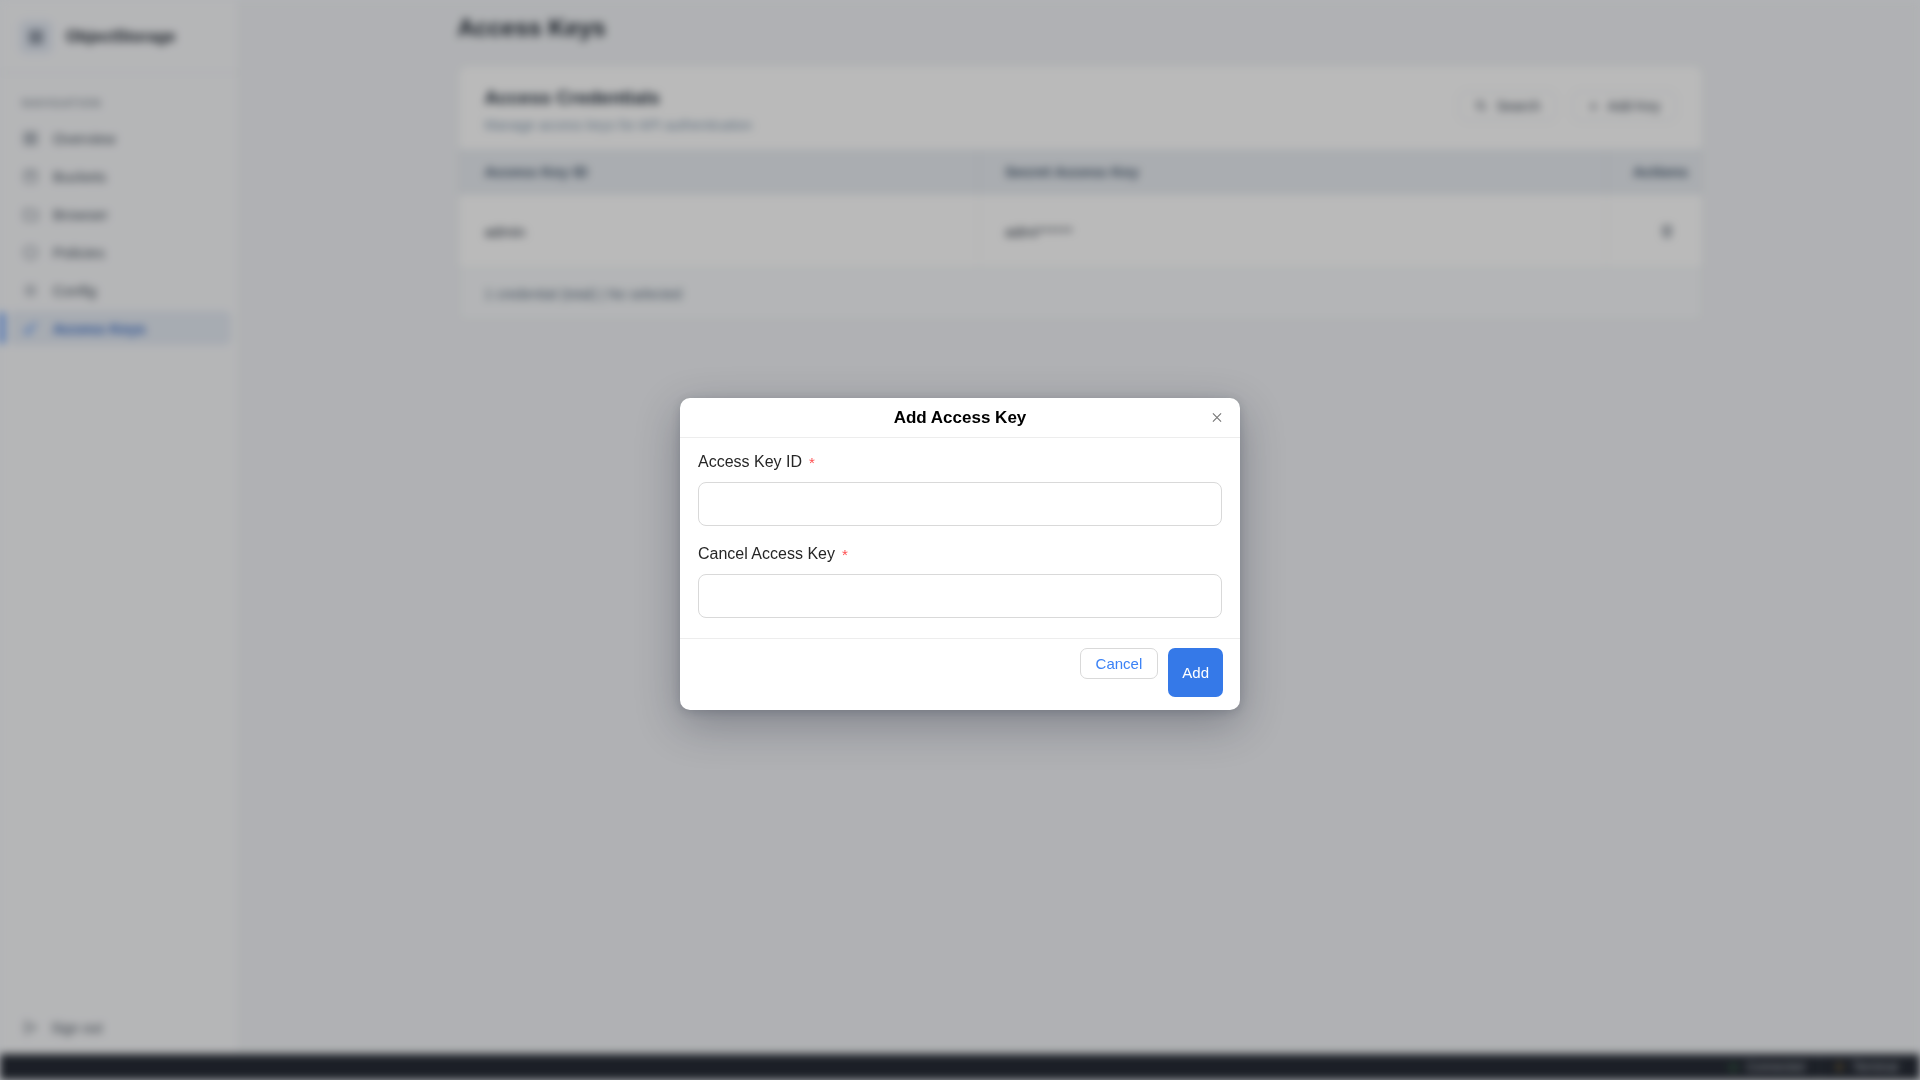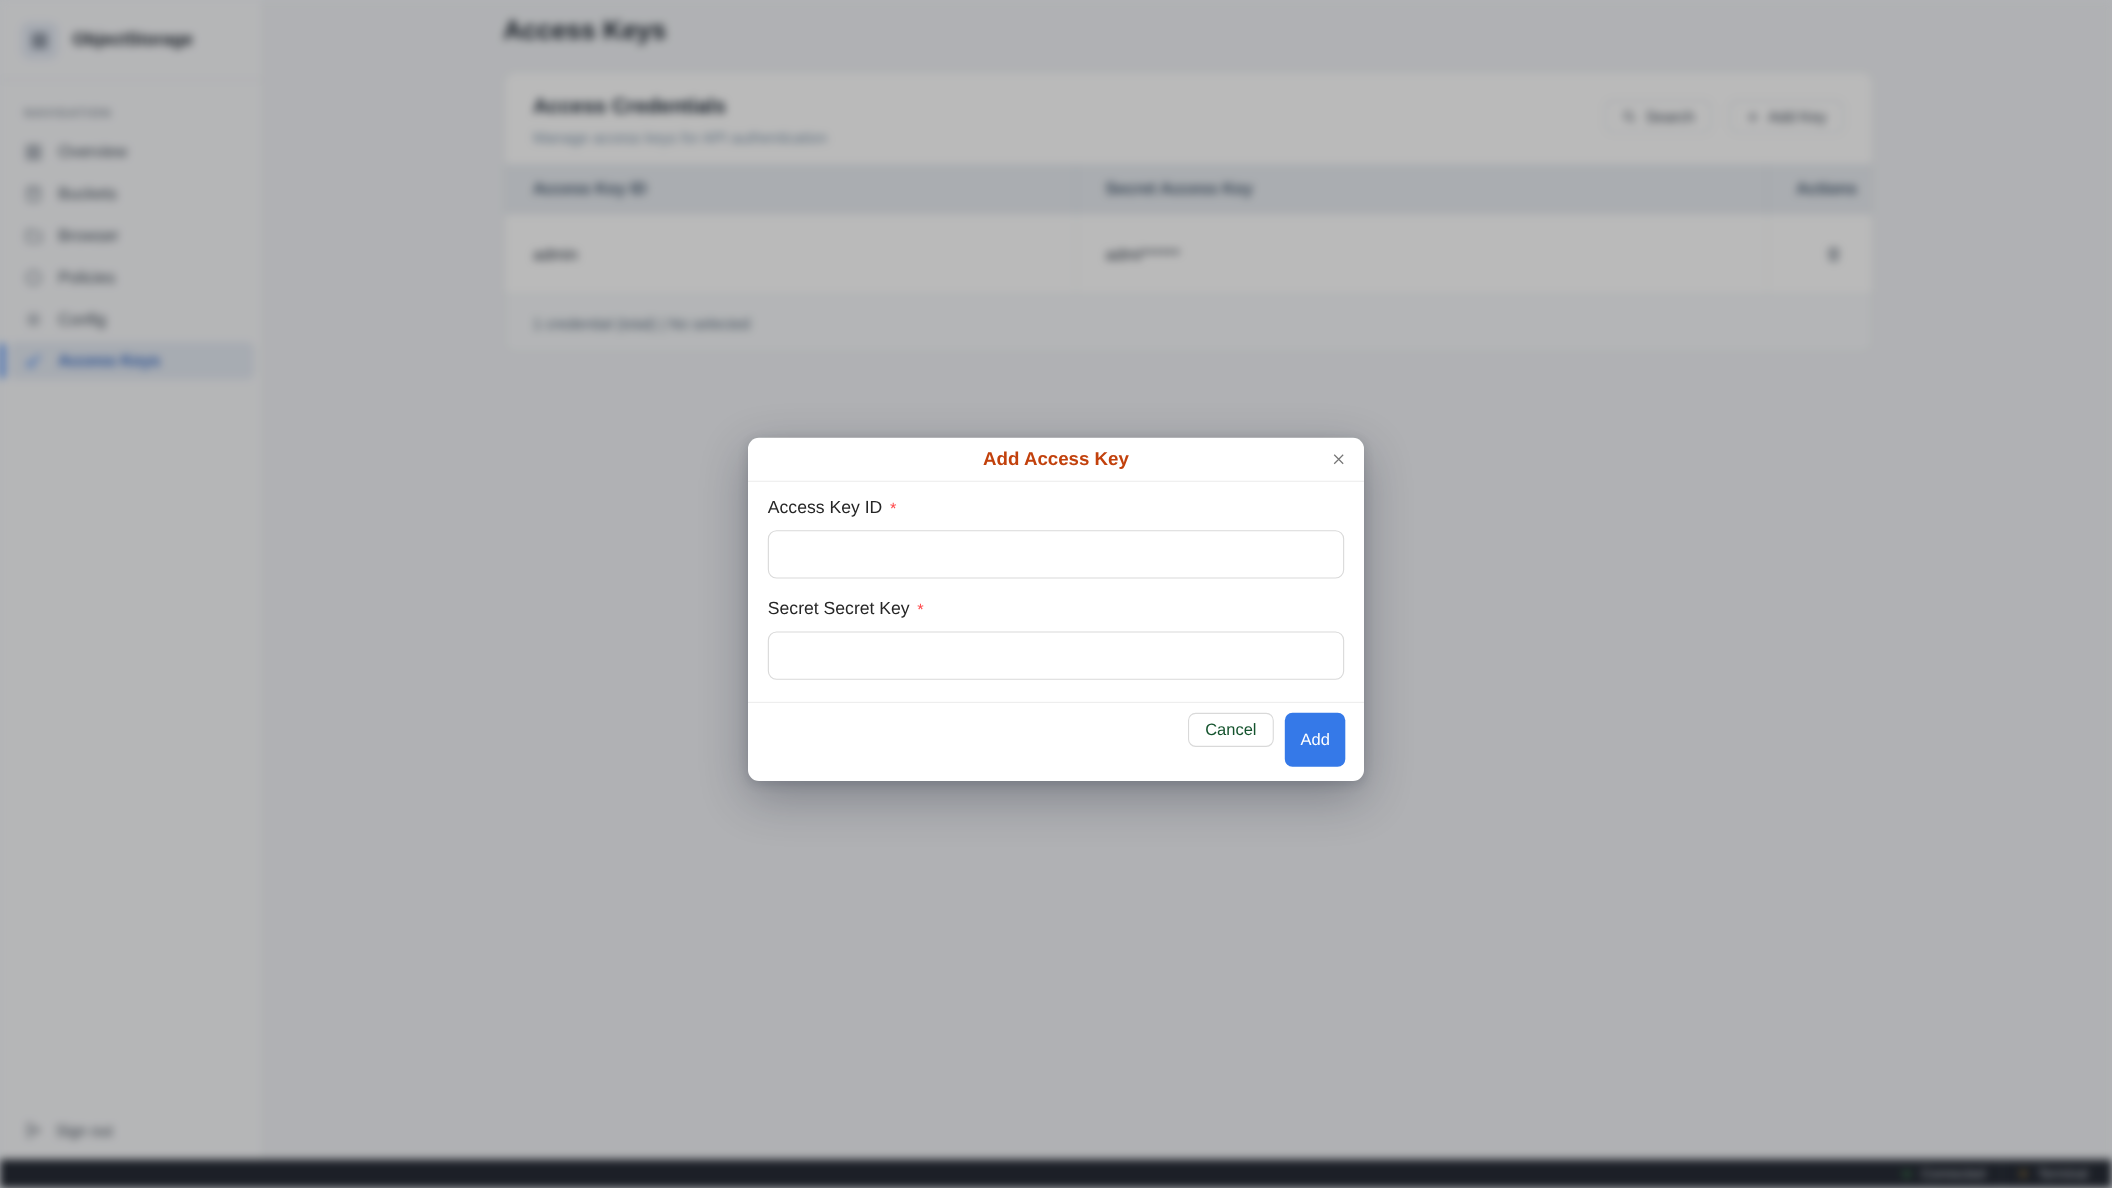--- a/index.html
+++ b/index.html
@@ -105,21 +105,21 @@
   .modal-layer { position: absolute; inset: 0; z-index: 10; }
   .modal {
     position: absolute; left: 680px; top: 398px; width: 560px;
     background: #ffffff; border-radius: 10px;
     box-shadow: 0 14px 44px rgba(15,23,42,.30), 0 2px 10px rgba(15,23,42,.16);
   }
   .modal-head {
     position: relative; height: 40px; border-bottom: 1px solid #ededed;
     display: flex; align-items: center; justify-content: center;
   }
-  .modal-title { font-size: 17px; font-weight: bold; color: #c2410c; }
+  .modal-title { font-size: 17px; font-weight: bold; color: #000000; }
   .modal-close {
     position: absolute; right: 10px; top: 50%; transform: translateY(-50%);
     width: 26px; height: 26px; background: none; border: none; cursor: pointer;
     display: flex; align-items: center; justify-content: center; color: #757575;
   }
   .modal-body { padding: 15px 18px 0 18px; }
   .field-group + .field-group { margin-top: 19px; }
   .field-label { font-size: 16px; color: #262626; display: flex; align-items: flex-end; gap: 7px; }
   .req { color: #ff4d4f; font-size: 15px; }
   .field-input {
@@ -128,21 +128,21 @@
     font-size: 15px; padding: 0 12px; outline: none; font-family: inherit;
   }
   .modal-foot {
     margin-top: 20px; border-top: 1px solid #ededed;
     padding: 9px 17px 13px 17px;
     display: flex; justify-content: flex-end; gap: 10px;
   }
   .btn-cancel {
     height: 31px; padding: 0 15px; background: #fff;
     border: 1px solid #d9d9d9; border-radius: 7px;
-    font-size: 15px; color: #14532d; cursor: pointer; font-family: inherit;
+    font-size: 15px; color: #3b82f6; cursor: pointer; font-family: inherit;
   }
   .btn-primary {
     height: 49px; padding: 0 14px; background: #3579e8;
     border: none; border-radius: 7px;
     font-size: 15px; color: #ffffff; cursor: pointer; font-family: inherit;
   }
 </style>
 </head>
 <body>
 
@@ -334,21 +334,21 @@
     <div class="modal-body">
       <div class="field-group">
         <div class="field-label">
           <span>Access Key ID</span>
           <span class="req">*</span>
         </div>
         <input class="field-input" type="text" value="" style="">
       </div>
       <div class="field-group">
         <div class="field-label">
-          <span>Secret Secret Key</span>
+          <span>Cancel Access Key</span>
           <span class="req">*</span>
         </div>
         <input class="field-input" type="text" value="" style="">
       </div>
     </div>
     <div class="modal-foot">
       <button class="btn-cancel">Cancel</button>
       <button class="btn-primary">Add</button>
     </div>
   </div>

